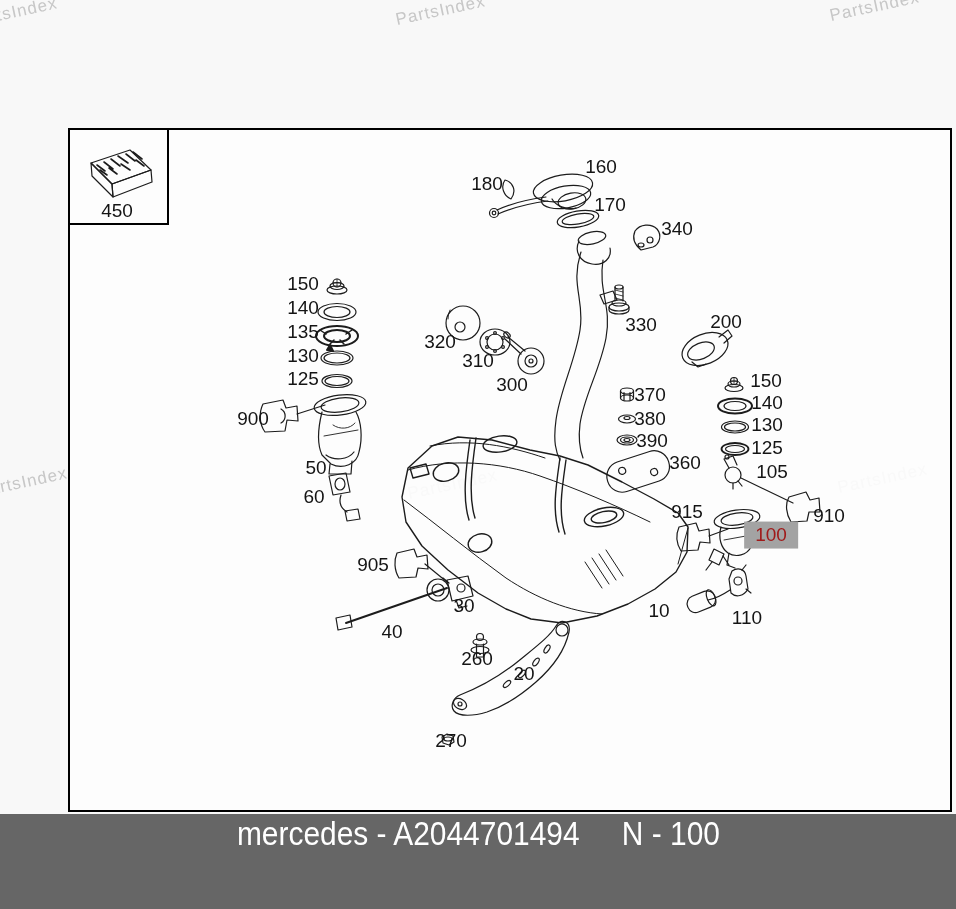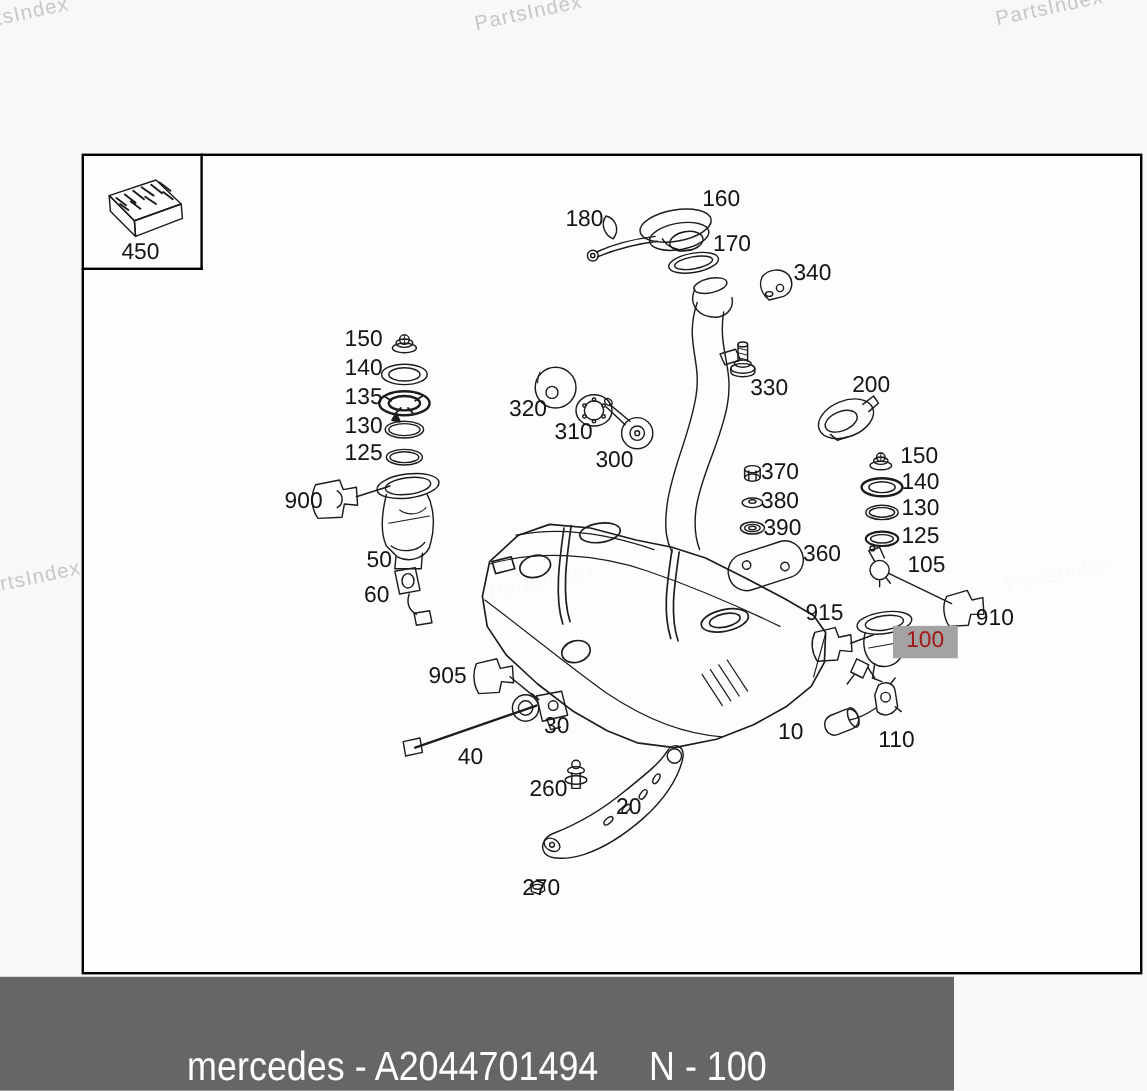--- a/index.html
+++ b/index.html
@@ -23,22 +23,22 @@
   }
   #drawing-layer{ position:absolute; left:0; top:0; pointer-events:none; }
   #labels-layer{ position:absolute; left:0; top:0; width:956px; height:909px; pointer-events:none;}
   .part-label{
     position:absolute; transform:translate(-50%,-50%);
     font-size:19px; color:#141414; white-space:nowrap; pointer-events:auto;
     line-height:1.1;
   }
   .part-label.highlighted{ padding:3px 11px; }
   #footer-bar{
-    position:absolute; left:0; top:814px; width:795px; height:95px;
-    display:flex; align-items:flex-end; justify-content:center;
+    position:absolute; left:0; top:814px; width:956px; height:95px;
+    display:flex; align-items:flex-start; justify-content:center;
   }
   #footer-text{
     display:flex; gap:48px; align-items:baseline;
     color:#ffffff; font-size:34px; transform:scaleX(0.88); white-space:nowrap;
   }
 </style>
 </head>
 <body>
 
 <div id="root">
@@ -357,21 +357,21 @@
       <div class="part-label" style="left: 685px; top: 463px;">360</div>
       <div class="part-label" style="left: 314px; top: 497px;">60</div>
       <div class="part-label" style="left: 687px; top: 512px;">915</div>
       <div class="part-label" style="left: 829px; top: 516px;">910</div>
       <div class="part-label highlighted" style="left: 771px; top: 535px; background: #a3a3a3; color: rgb(160, 26, 26);">100</div>
       <div class="part-label" style="left: 373px; top: 565px;">905</div>
       <div class="part-label" style="left: 464px; top: 606px;">30</div>
       <div class="part-label" style="left: 659px; top: 611px;">10</div>
       <div class="part-label" style="left: 392px; top: 632px;">40</div>
       <div class="part-label" style="left: 747px; top: 618px;">110</div>
-      <div class="part-label" style="left: 457px; top: 659px;">260</div>
+      <div class="part-label" style="left: 477px; top: 659px;">260</div>
       <div class="part-label" style="left: 524px; top: 674px;">20</div>
       <div class="part-label" style="left: 425px; top: 741px; margin-left: 26px;">270</div>
     </div>
 
   <div id="footer-bar" style="background: rgb(102, 102, 102);">
     <div id="footer-text" style="color: rgb(255, 255, 255);">
       <span>mercedes - A2044701494</span>
       <span>N - 100</span>
     </div>
   </div>

